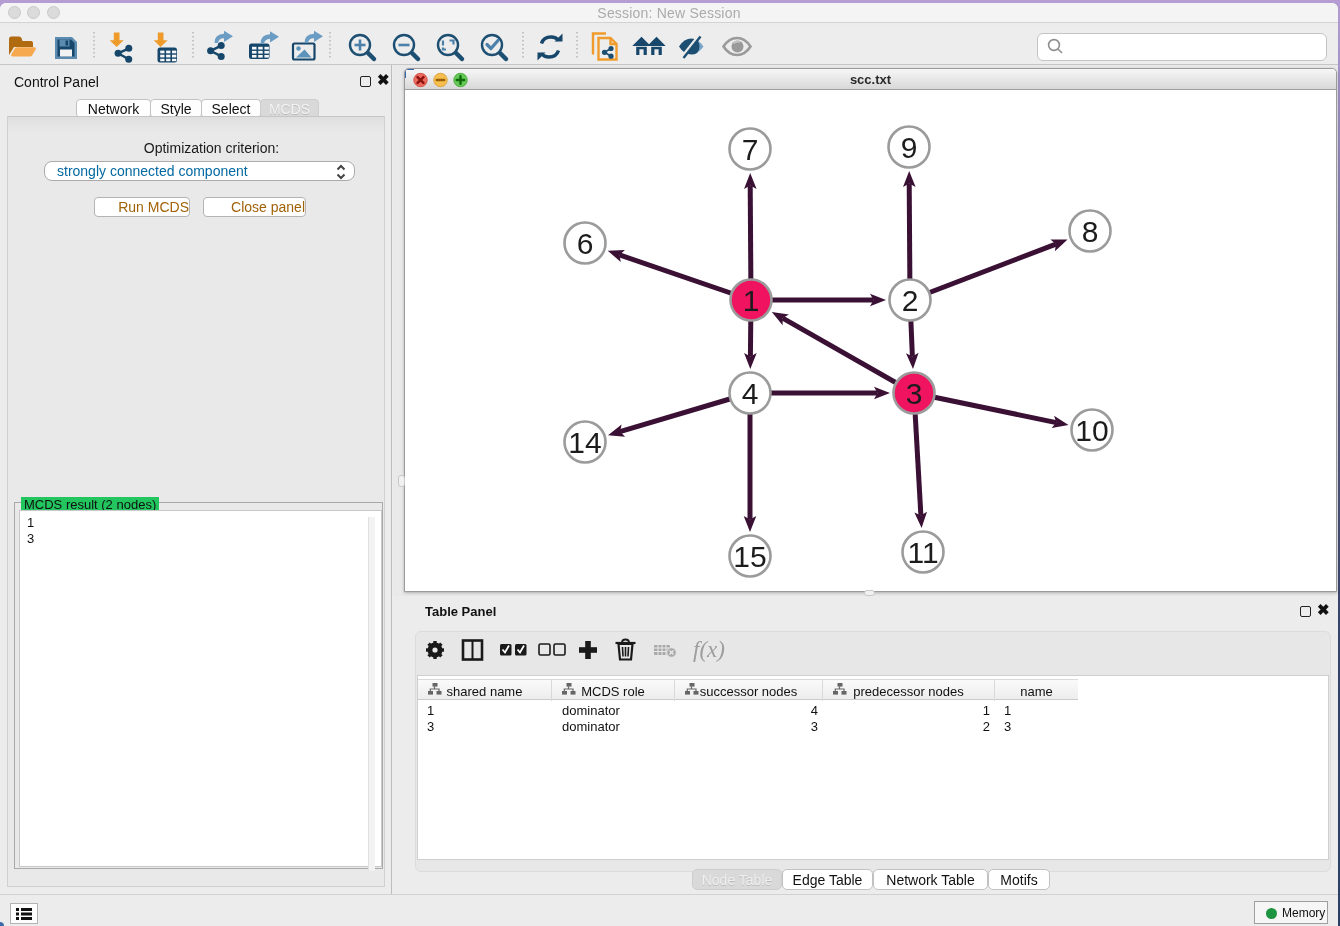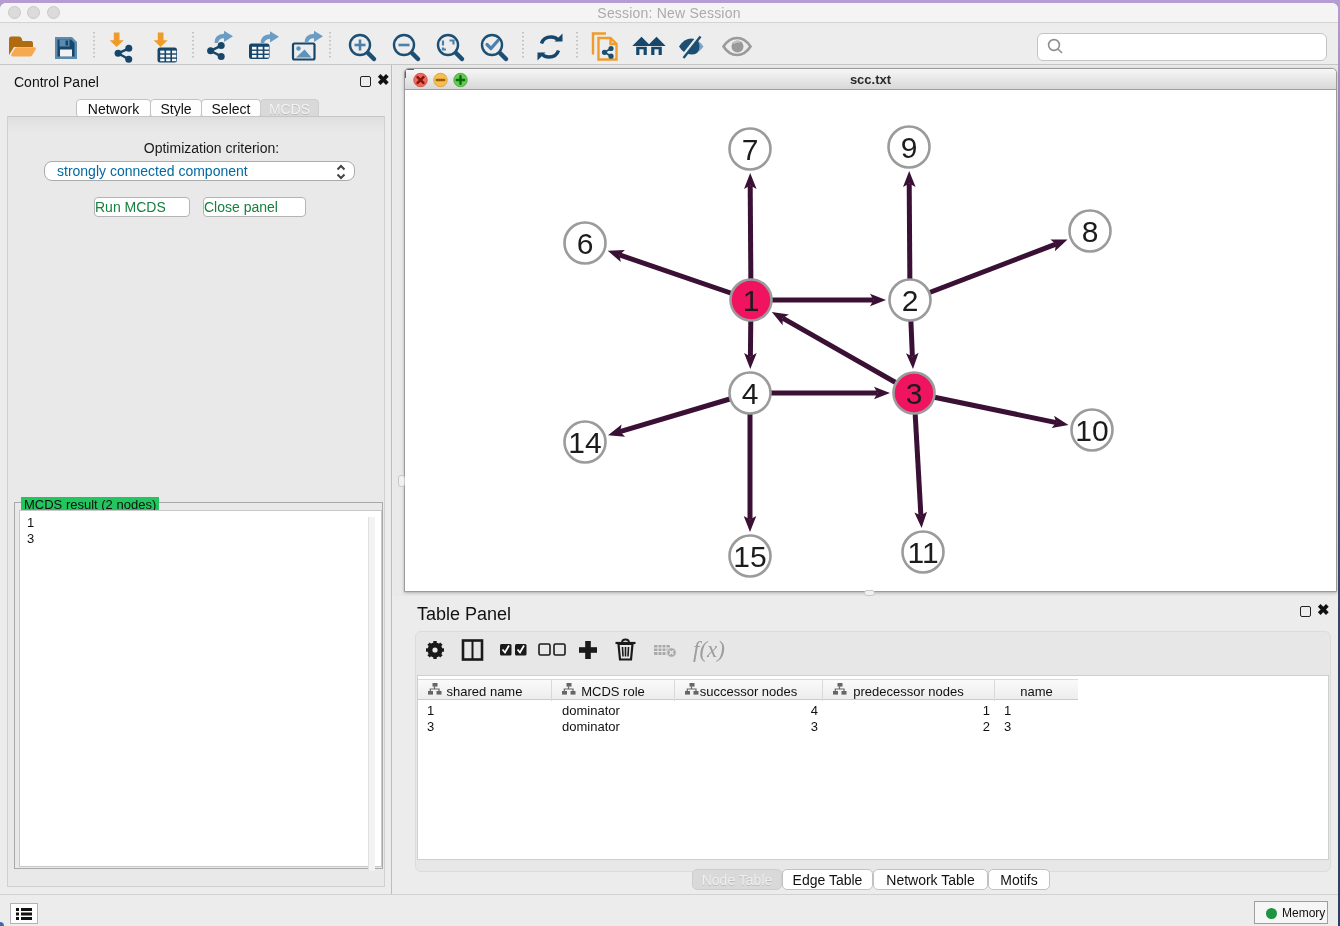--- a/index.html
+++ b/index.html
@@ -18,34 +18,34 @@
 #cpanel { left:0; top:62px; width:392px; height:829px; background:#ececec; border-right:1px solid #bdbdbd; }
 #cptitle { left:14px; top:9px; font-size:14px; color:#111; }
 .minibox { position:absolute; width:11px; height:11px; border:1.6px solid #222; border-radius:2px; }
 .xicon { position:absolute; font-size:15px; font-weight:bold; color:#111; }
 .tabrow { position:absolute; display:flex; }
 .tab { border:1px solid #c2c2c2; background:#fefefe; color:#111; font-size:14px; text-align:center; padding-top:1px; border-radius:4px; position:relative; margin-left:-1px; }
 .tab.sel { background:#d9d9d9; color:#f3f3f3; border-color:#cdcdcd; text-shadow:0 1px 0 #bbb; }
 #cpinner { left:7px; top:51px; width:378px; height:771px; background:linear-gradient(#dfdfdf 0px,#e9e9e9 16px); border:1px solid #d0d0d0; border-top:1px solid #c6c6c6; }
 #optlabel { width:100%; text-align:center; top:75px; font-size:14px; color:#1a1a1a;padding-left:32px; }
 #dropdown { left:44px; top:96px; width:311px; height:20px; background:#fff; border:1px solid #ababab; border-radius:8px; font-size:14px; color:#0369a1; padding:1px 0 0 12px; }
-.btn { position:absolute; height:20px; background:#fff; border:1px solid #b4b4b4; border-radius:4px; font-size:14px; color:#15803d; text-align:left; padding-top:1px; }
+.btn { position:absolute; height:20px; background:#fff; border:1px solid #b4b4b4; border-radius:4px; font-size:14px; color:#a16207; text-align:right; padding-top:1px; }
 #groupbox { left:14px; top:437px; width:369px; height:367px; border:1px solid #a9a9a9; }
 #grouplabel { left:6px; top:-6px; background:#22c55e; padding:0 3px; font-size:13px; color:#111; }
 #groupwhite { left:4px; top:7px; width:363px; height:357px; background:#fff; border:1px solid #c9c9c9; font-size:13px; color:#111; padding:4px 0 0 7px; line-height:16px; }
 #groupscroll { right:6px; top:6px; width:7px; height:354px; background:#f3f3f3; border-left:1px solid #e0e0e0; }
 
 #desktop { left:393px; top:62px; width:945px; height:531px; background:#e9e9e9; }
 #netframe { left:11px; top:3px; width:933px; height:524px; overflow:hidden; background:#fff; border:1px solid #9b9b9b; border-radius:5px 5px 0 0; box-shadow:0 1px 3px rgba(0,0,0,.25); }
 #nettitle { left:0; top:0; width:931px; height:21px; background:linear-gradient(#f7f7f7,#d8d8d8); border-bottom:1px solid #9f9f9f; border-radius:4px 4px 0 0; }
 #nettext { width:100%; text-align:center; top:3px; font-size:13px; font-weight:bold; color:#2a2a2a; }
 .handle { position:absolute; background:#f1f1f1; border:1px solid #c8c8c8; border-radius:3px; }
 
 #tpanel { left:393px; top:593px; width:945px; height:298px; background:#ececec; }
-#tptitle { left:24px; top:8px; font-size:18px; color:#111; }
+#tptitle { left:32px; top:8px; font-size:13px; color:#111;font-weight:bold; }
 #tcontainer { left:22px; top:35px; width:916px; height:241px; background:#e7e7e7; border:1px solid #dcdcdc; border-radius:6px; }
 #ttoolbar { left:22px; top:34px; width:856px; height:41px; }
 #tablebox { left:24px; top:79px; width:912px; height:185px; background:#fff; border:1px solid #cfcfcf; }
 #thead { left:0; top:3px; width:660px; height:21px; background:linear-gradient(#fafafa,#ededed); border-top:1px solid #d9d9d9; border-bottom:1px solid #cbcbcb; }
 .th { position:absolute; top:0; height:21px; border-right:1px solid #d9d9d9; font-size:13px; color:#111; text-align:center; padding-top:4px; }
 .td { position:absolute; font-size:13px; color:#111; }
 .treeic { position:absolute; left:10px; top:3px; }
 .btab { position:absolute; top:273px; height:21px; border:1px solid #c2c2c2; background:#fff; color:#111; font-size:14px; text-align:center; padding-top:2px; border-radius:5px; margin-left:-1px; }
 .btab.sel { background:#d9d9d9; color:#f0f0f0; border-color:#cdcdcd; text-shadow:0 1px 0 #bbb; }
 

